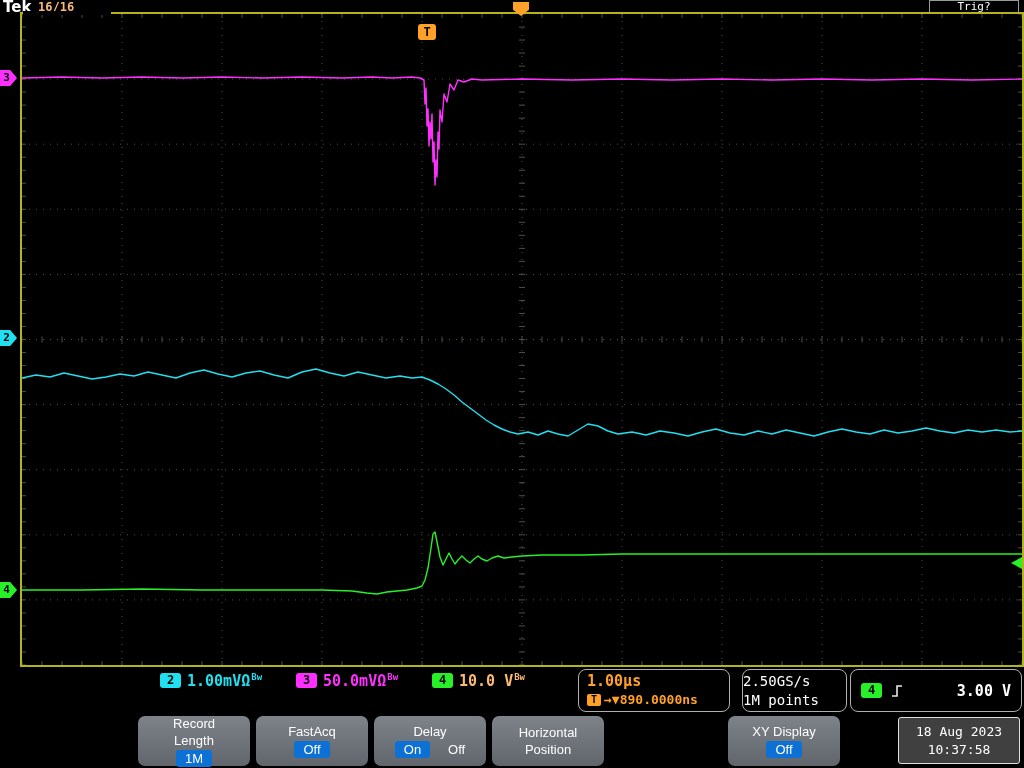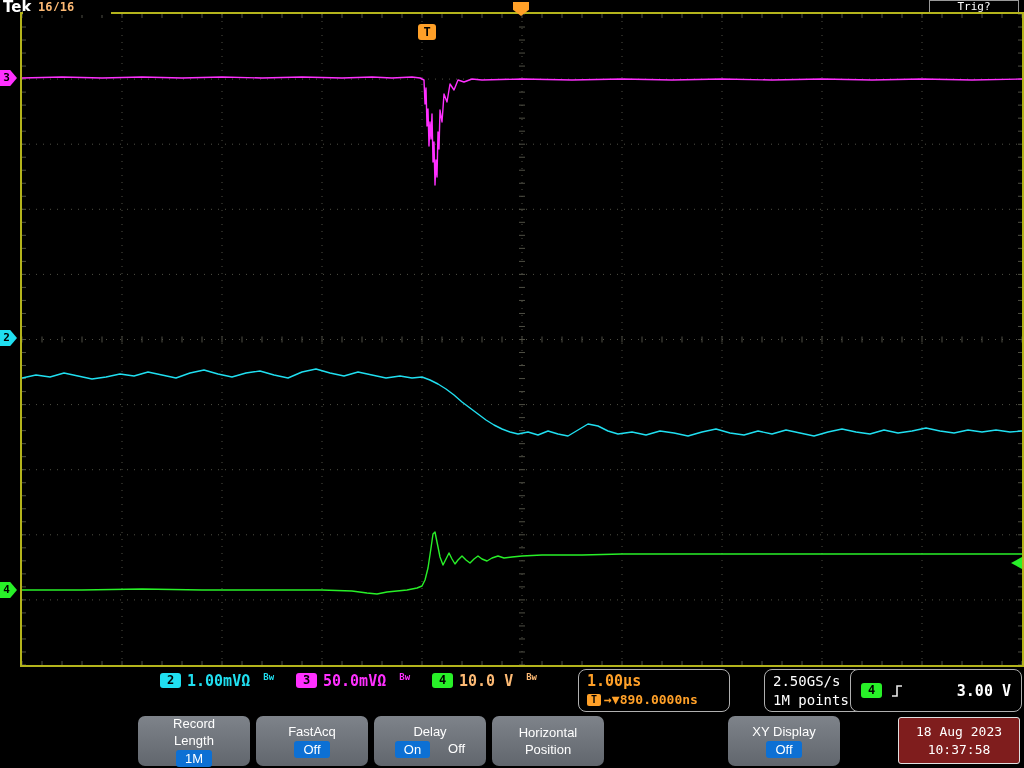--- a/index.html
+++ b/index.html
@@ -11,38 +11,38 @@
   #scope{position:absolute;left:20px;top:12px;width:1004px;height:655px;border:2px solid #b4b41c;background:#000}
   #scope svg{display:block}
   .border-gap{position:absolute;left:23px;top:11px;width:88px;height:4px;background:#000;z-index:3}
   .ch-marker{position:absolute;left:0;width:17px;height:16px;z-index:5;color:#000;font:bold 11px/16px "DejaVu Sans Mono",monospace;text-align:center;clip-path:polygon(0 0,60% 0,100% 50%,60% 100%,0 100%);padding-right:4px}
   .t-flag{position:absolute;top:24px;width:18px;height:16px;border-radius:3px;color:#000;font:bold 12px/16px "DejaVu Sans Mono",monospace;text-align:center;z-index:5}
   .exp-marker{position:absolute;top:2px;width:16px;height:14px;clip-path:polygon(0 0,100% 0,100% 55%,50% 100%,0 55%);z-index:6}
   .lvl-arrow{position:absolute;right:2px;width:0;height:0;border-top:6px solid transparent;border-bottom:6px solid transparent;border-right:11px solid #28f028;z-index:5}
   .readout{position:absolute;top:672px;height:17px;display:flex;align-items:center;gap:6px}
   .badge{min-width:21px;height:15px;border-radius:3px;color:#000;font:bold 12px/15px "DejaVu Sans Mono",monospace;text-align:center;padding:0 3px}
   .rtext{font:bold 15px "DejaVu Sans Mono",monospace}
-  .bw{font-size:9px;vertical-align:super;margin-left:13px}
+  .bw{font-size:9px;vertical-align:super;margin-left:1px}
   .c2{color:#20dff0}.c3{color:#ff30ff}.c4{color:#fdba74}
   .bg2{background:#20dff0}.bg3{background:#ff30ff}.bg4{background:#28f028}
   #ro2{left:160px}#ro3{left:296px}#ro4{left:432px}
   .infobox{position:absolute;top:669px;height:43px;border:1px solid #b0b0b0;border-radius:8px;background:#000}
   #timebase-box{left:578px;width:152px;padding:2px 8px}
   .tb1{color:#ffa028;font:bold 15px "DejaVu Sans Mono",monospace}
   .tb2{display:flex;align-items:center;gap:3px;margin-top:2px}
   .tbadge{width:14px;height:12px;background:#ffa028;border-radius:2px;color:#000;font:bold 10px/12px "DejaVu Sans Mono",monospace;text-align:center}
   .tdelay{color:#ffa028;font:bold 13px "DejaVu Sans Mono",monospace}
-  #acq-box{left:764px;width:105px;padding:2px 8px;color:#fff;font:14px/19px "DejaVu Sans Mono",monospace}
+  #acq-box{left:742px;width:105px;padding:2px 0;color:#fff;font:14px/19px "DejaVu Sans Mono",monospace}
   #trig-box{left:850px;width:172px;display:flex;align-items:center;gap:8px;padding:0 10px;color:#fff}
   .trig-level{font:bold 15px "DejaVu Sans Mono",monospace;margin-left:auto}
   .menu-btn{position:absolute;top:716px;width:112px;height:50px;background:linear-gradient(#7e838a,#61666d);border-radius:7px;color:#fff;font:13px/16px "Liberation Sans",sans-serif;display:flex;flex-direction:column;align-items:center;justify-content:center;gap:1px;text-align:center;cursor:pointer}
   .pill{display:inline-block;background:#0d70d4;border-radius:3px;padding:0 9px;line-height:17px}
-  .toggle-row{display:flex;gap:18px;align-items:flex-start}
+  .toggle-row{display:flex;gap:18px;align-items:flex-end}
   #btn-mode{left:20px}#btn-recl{left:138px}#btn-fast{left:256px}#btn-delay{left:374px}#btn-hpos{left:492px}#btn-wdisp{left:610px}#btn-xy{left:728px}
-  #datetime-box{position:absolute;left:898px;top:717px;width:122px;height:47px;border:1px solid #e0e0e0;border-radius:3px;background:#7f1d1d;color:#fff;font:13px/18px "DejaVu Sans Mono",monospace;display:flex;flex-direction:column;align-items:center;justify-content:center}
+  #datetime-box{position:absolute;left:898px;top:717px;width:122px;height:47px;border:1px solid #e0e0e0;border-radius:3px;background:#404040;color:#fff;font:13px/18px "DejaVu Sans Mono",monospace;display:flex;flex-direction:column;align-items:center;justify-content:center}
 </style>
 </head>
 <body>
 
 <div id="screen">
 
   <span class="brand">Tek</span>
   <span class="acq">16/16</span>
   <div class="trig-box">Trig?</div>
 

